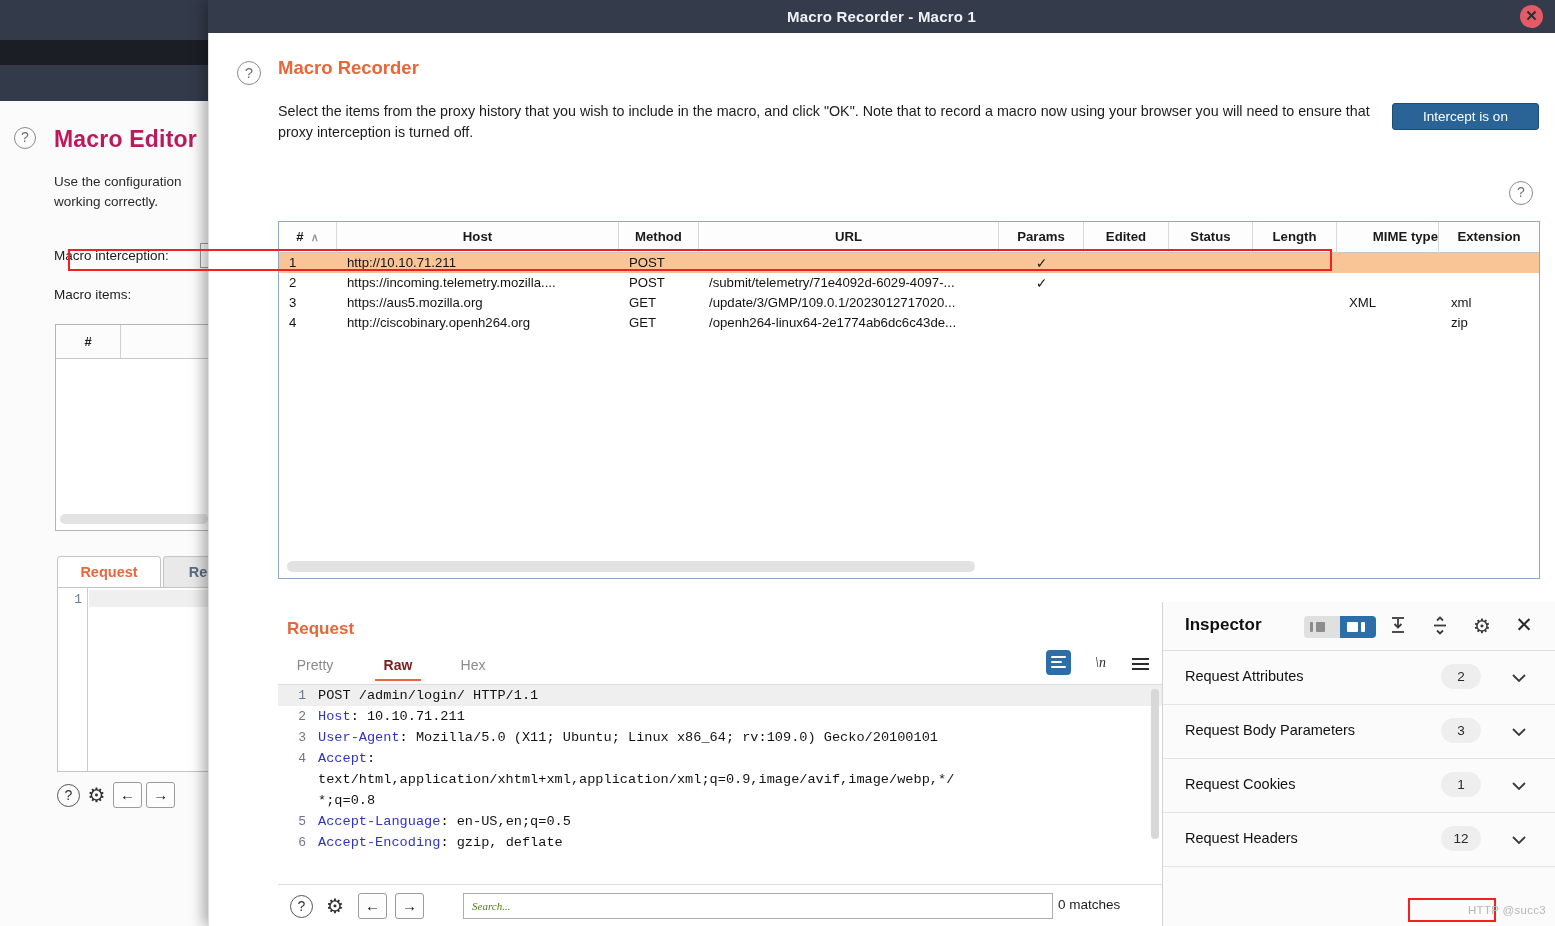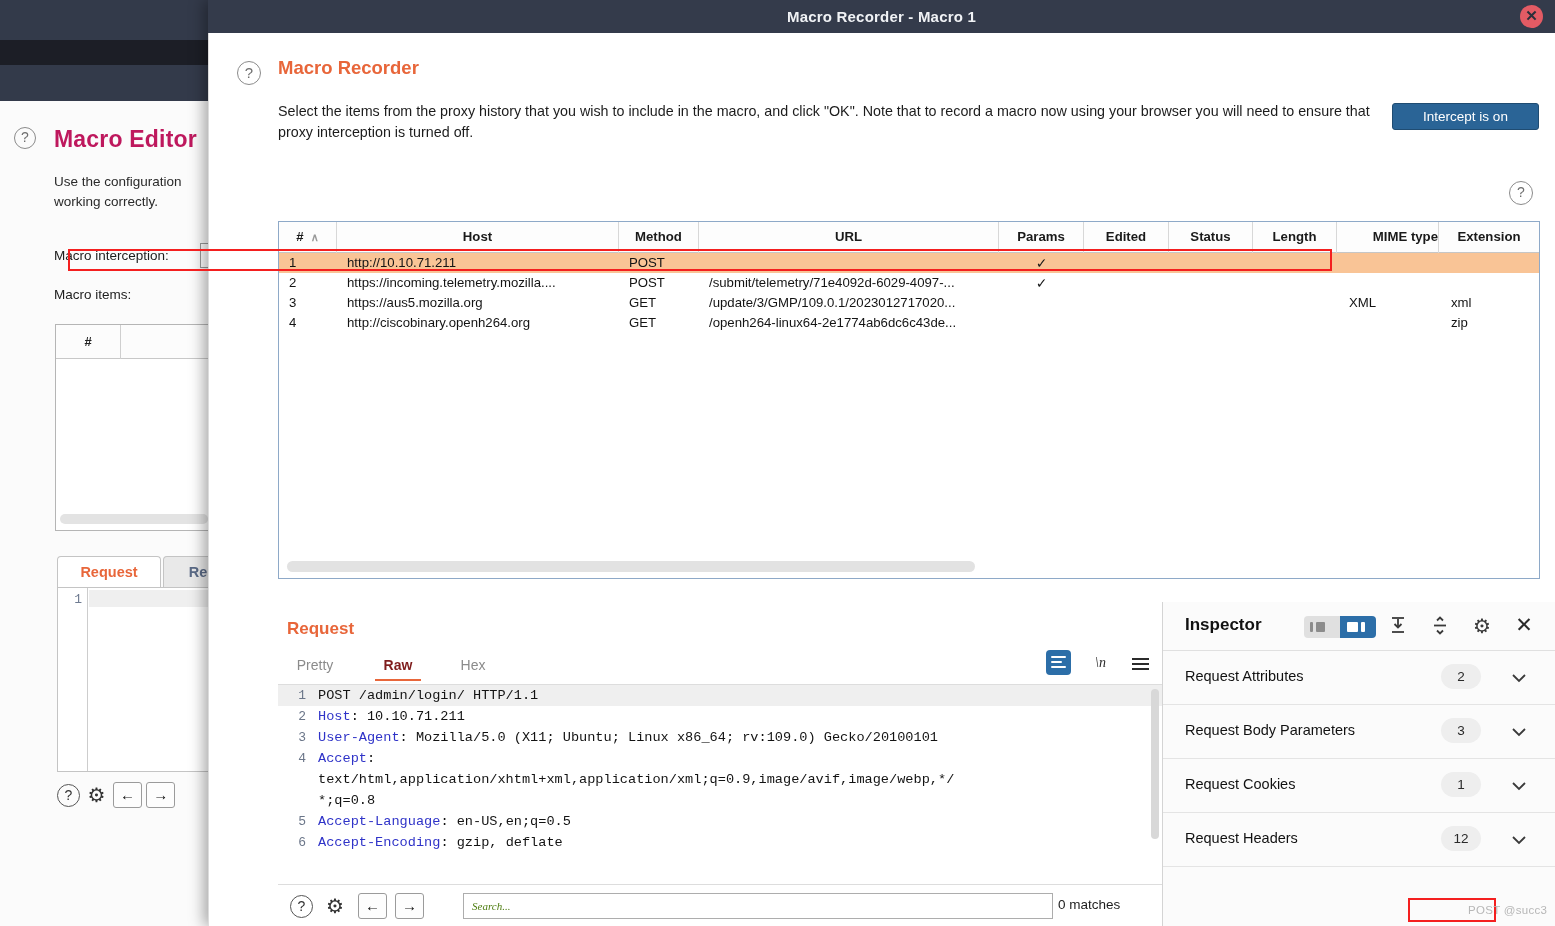--- a/index.html
+++ b/index.html
@@ -574,15 +574,15 @@
           </span>
         </div>
       </div>
 
     </div>
   </div>
 
   <div class="sel-outline"></div>
 
   <div class="anno-box"></div>
-  <div class="watermark">POST @succ3</div>
+  <div class="watermark">HTTP @succ3</div>
 
 </div>
 
 </body></html>

